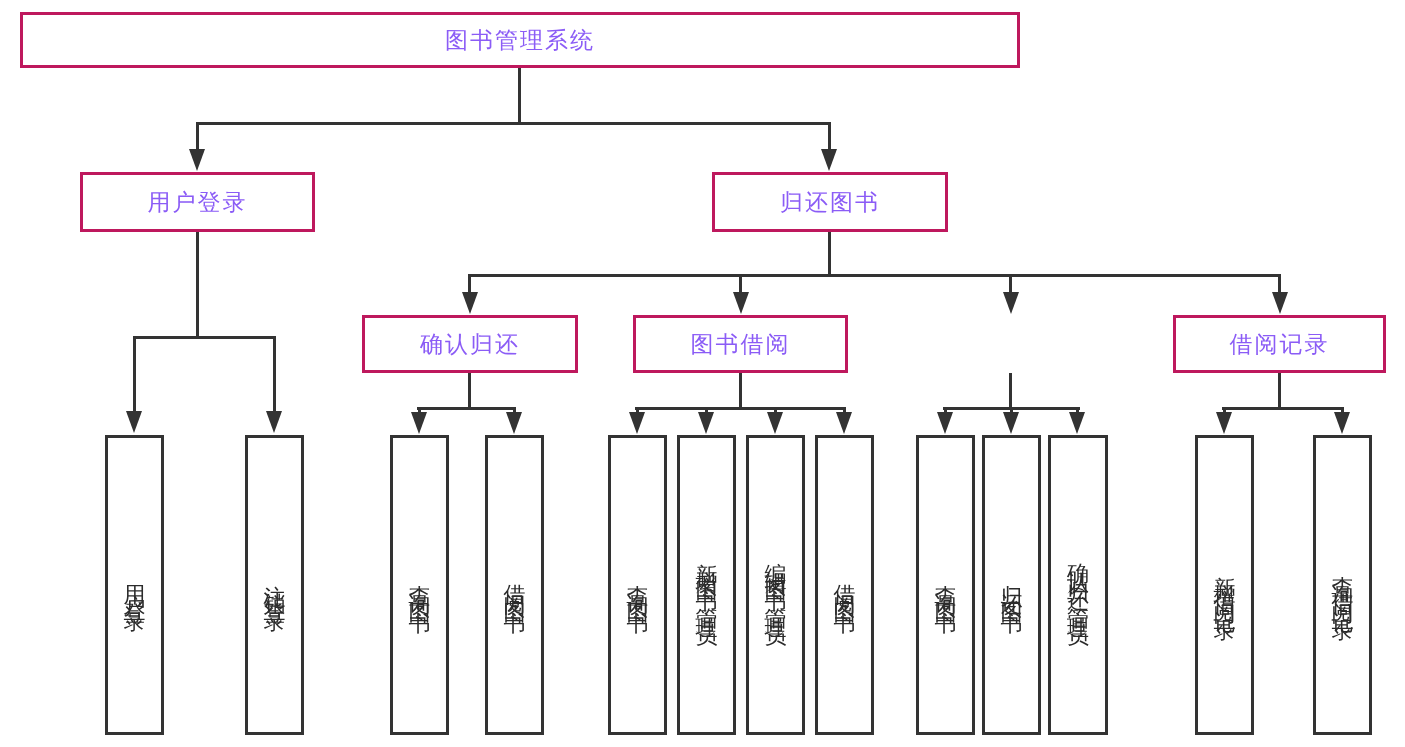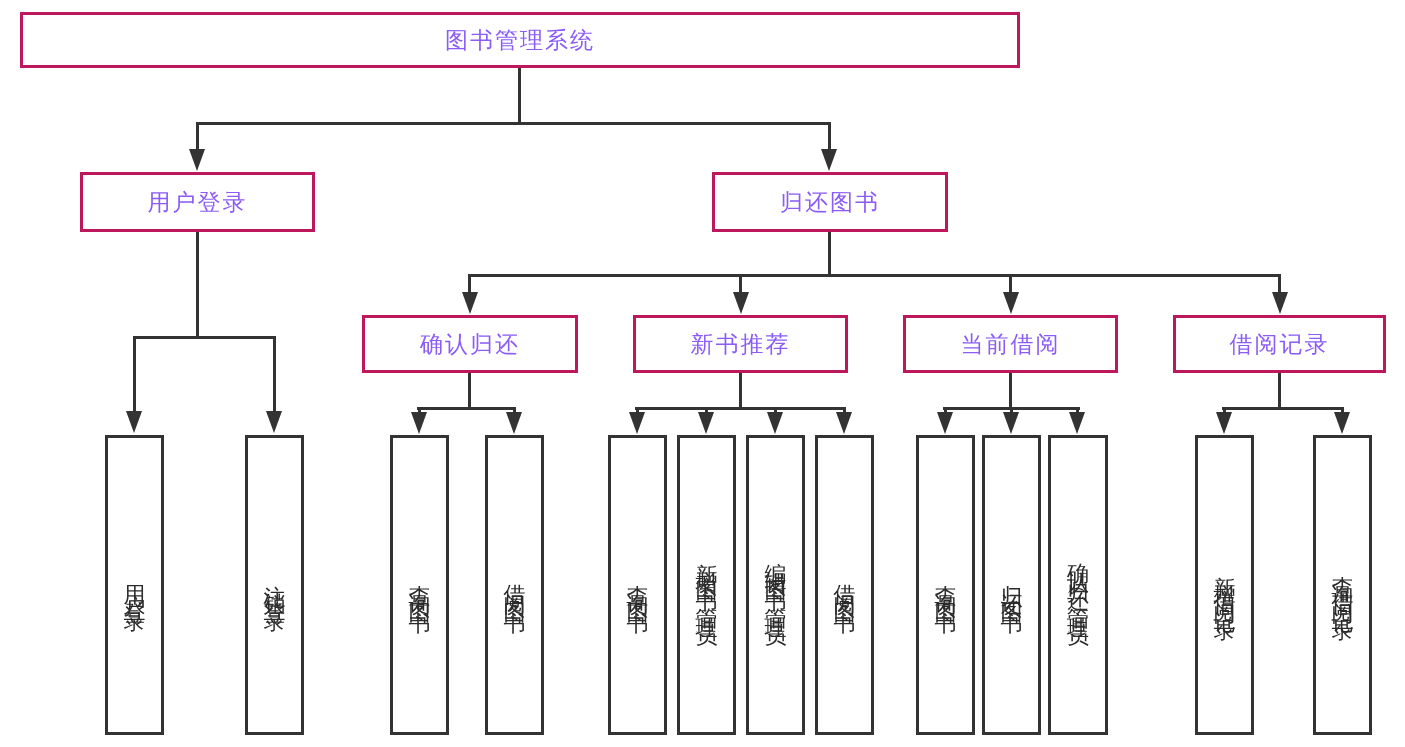--- a/index.html
+++ b/index.html
@@ -93,22 +93,21 @@
   <div class="vl" style="left:468px; top:274px; height:18px;"></div>
   <div class="ar" style="left:462px; top:292px;"></div>
   <div class="vl" style="left:739px; top:274px; height:18px;"></div>
   <div class="ar" style="left:733px; top:292px;"></div>
   <div class="vl" style="left:1009px; top:274px; height:18px;"></div>
   <div class="ar" style="left:1003px; top:292px;"></div>
   <div class="vl" style="left:1278px; top:274px; height:18px;"></div>
   <div class="ar" style="left:1272px; top:292px;"></div>
 
   <div class="node" style="left:362px; top:315px; width:216px; height:58px;">确认归还</div>
-  <div class="node" style="left:633px; top:315px; width:215px; height:58px;">新书推荐</div>
-  <div class="node" style="left:903px; top:315px; width:215px; height:58px;">当前借阅</div>
+  <div class="node" style="left:633px; top:315px; width:215px; height:58px;">图书借阅</div>
   <div class="node" style="left:1173px; top:315px; width:213px; height:58px;">借阅记录</div>
 
   <div class="vl" style="left:468px; top:373px; height:37px;"></div>
   <div class="vl" style="left:739px; top:373px; height:37px;"></div>
   <div class="vl" style="left:1009px; top:373px; height:37px;"></div>
   <div class="vl" style="left:1278px; top:373px; height:37px;"></div>
 
   <div class="hl" style="left:417px; top:407px; width:99px;"></div>
   <div class="hl" style="left:635px; top:407px; width:210px;"></div>
   <div class="hl" style="left:943px; top:407px; width:137px;"></div>

